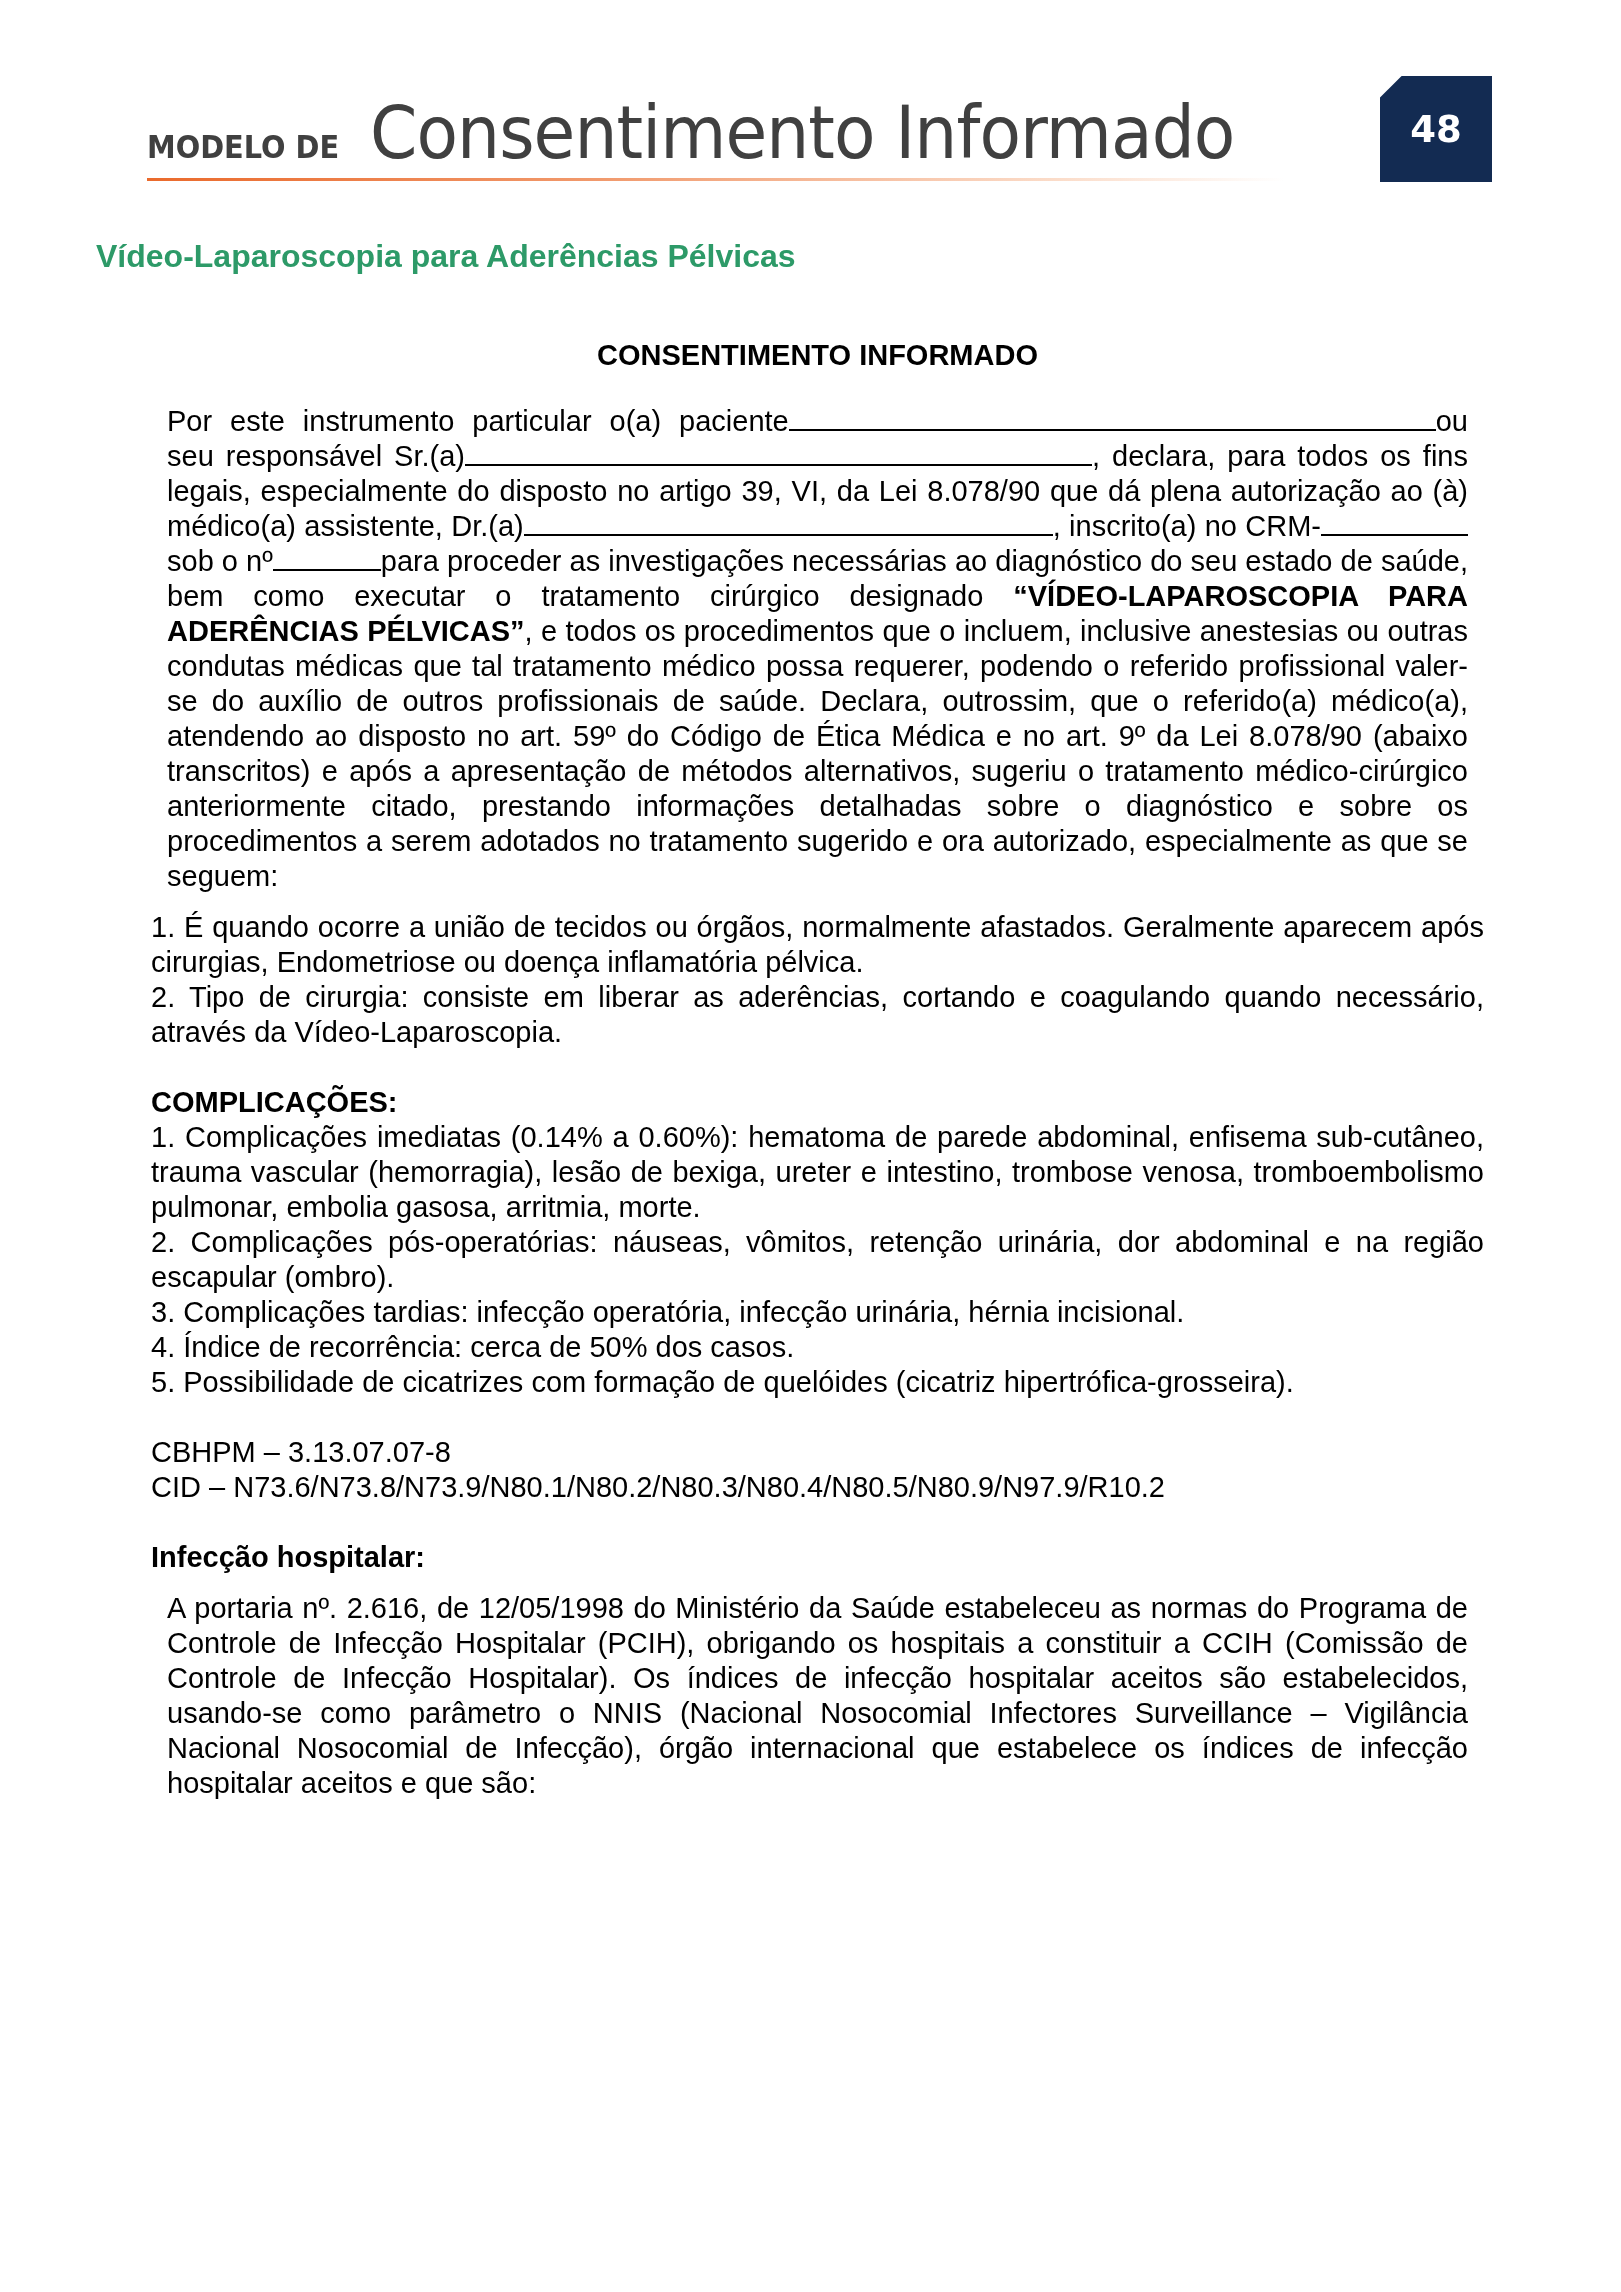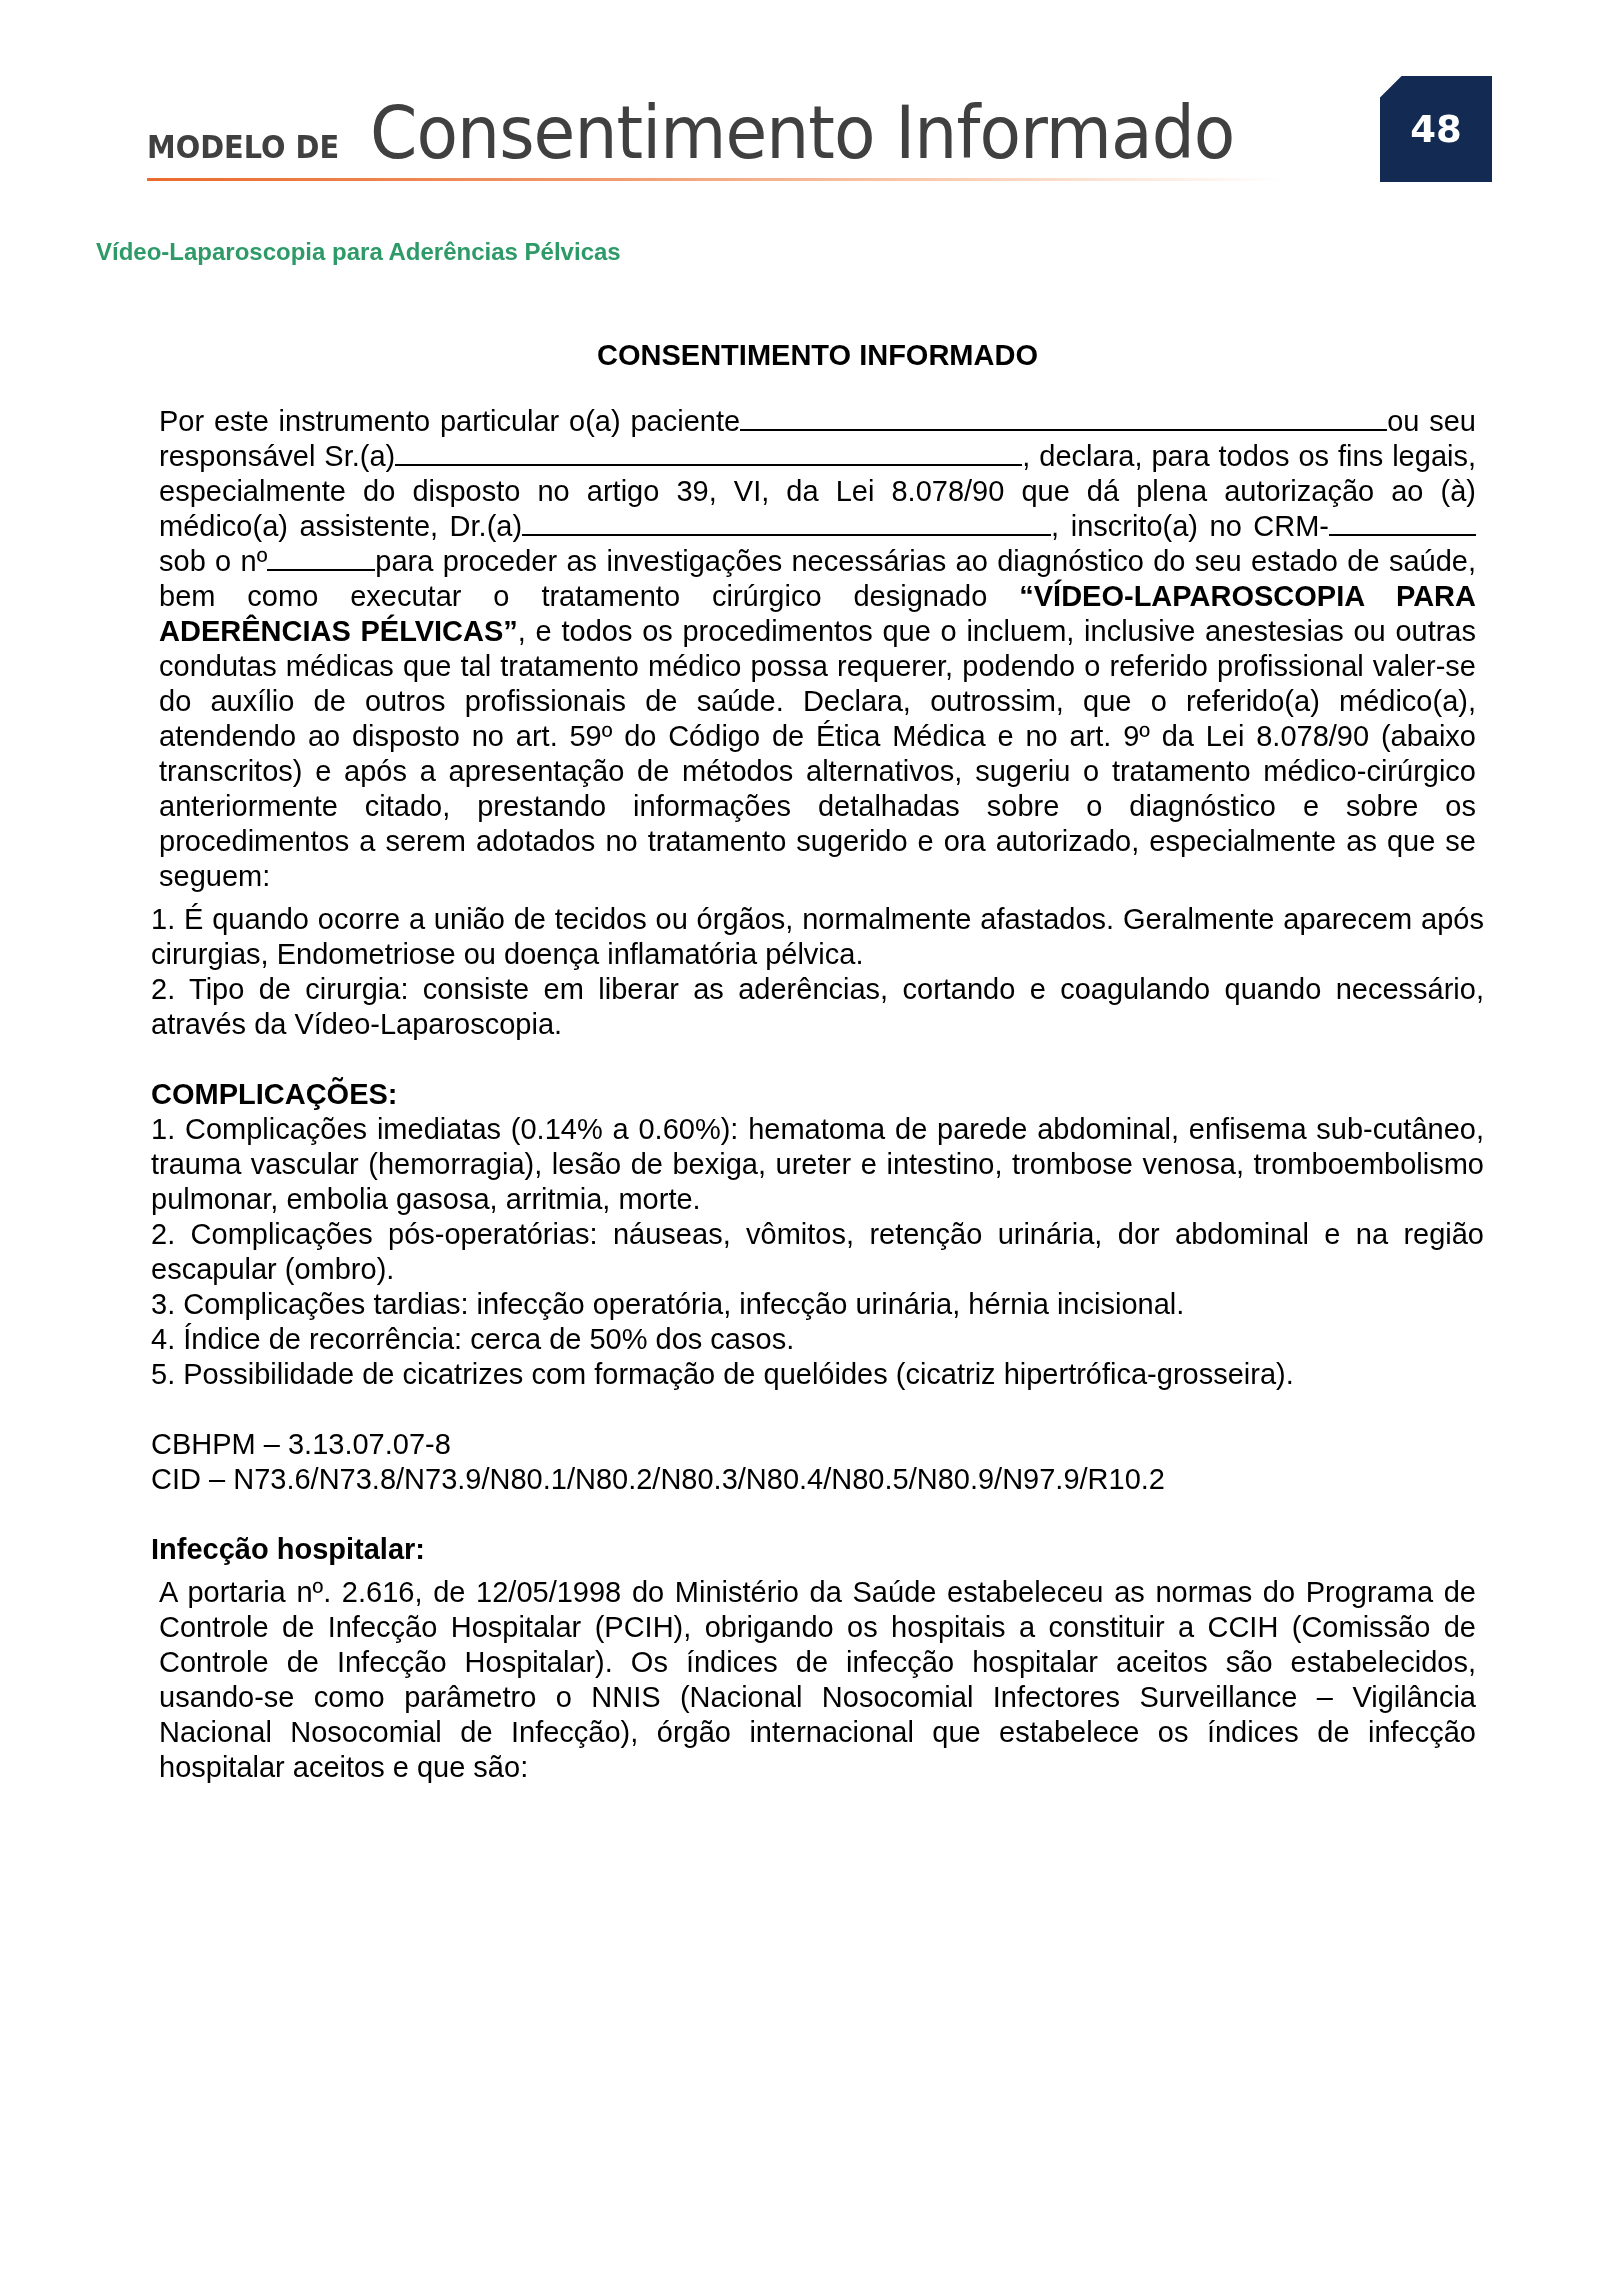--- a/index.html
+++ b/index.html
@@ -3,24 +3,24 @@
   <meta charset="utf-8">
   <style>
     html, body { margin: 0; padding: 0; background: #ffffff; }
     body { width: 1621px; height: 2293px; position: relative; overflow: hidden; }
     .header-brand { position: absolute; left: 147px; top: 90px; height: 88px; display: flex; align-items: baseline; color: #404040; white-space: nowrap; }
     .brand-small { font-family: "DejaVu Sans", sans-serif; font-weight: bold; font-size: 32px; letter-spacing: 0px; transform: scaleX(0.9); transform-origin: left bottom; margin-right: -3.9px; }
     .brand-large { font-family: "DejaVu Sans", sans-serif; font-weight: normal; font-size: 73px; letter-spacing: -1px; transform: scaleX(0.93); transform-origin: left bottom; margin-left: 13.7px; }
     .header-rule { position: absolute; left: 147px; top: 178px; width: 1137px; height: 2.9px; background: linear-gradient(to right, #ea6a2c 0%, #f19a6d 40%, #fbdcc9 80%, rgba(255,255,255,0) 100%); }
     .page-badge { position: absolute; left: 1380px; top: 76px; width: 112px; height: 106px; background: #132b52; clip-path: polygon(21.6px 0, 100% 0, 100% 100%, 0 100%, 0 21.6px); display: flex; align-items: center; justify-content: center; }
     .page-badge span { color: #ffffff; font-family: "DejaVu Sans", sans-serif; font-weight: bold; font-size: 37px; }
-    .doc-title { position: absolute; left: 96px; top: 238px; font-family: "Liberation Sans", sans-serif; font-weight: bold; font-size: 24px; color: #2d9a68; white-space: nowrap; }
+    .doc-title { position: absolute; left: 96px; top: 238px; font-family: "Liberation Sans", sans-serif; font-weight: bold; font-size: 32px; color: #2d9a68; white-space: nowrap; }
     .content { position: absolute; left: 151px; top: 338px; width: 1333px; font-family: "Liberation Sans", sans-serif; font-size: 29px; line-height: 35px; color: #000; }
     .center-heading { text-align: center; font-weight: bold; margin: 0 0 31px 0; }
-    .para { text-align: justify; margin: 8px; }
+    .para { text-align: justify; margin: 16px; }
     .blank { display: inline-block; border-bottom: 2px solid #000; height: 24.5px; vertical-align: baseline; }
     .section-heading { font-weight: bold; margin: 35px 0 0 0; }
     .item { margin: 0; text-align: justify; }
     .gap { height: 35px; }
     b { font-weight: bold; }
   </style>
 </head>
 <body>
 
 <div class="header-brand">

